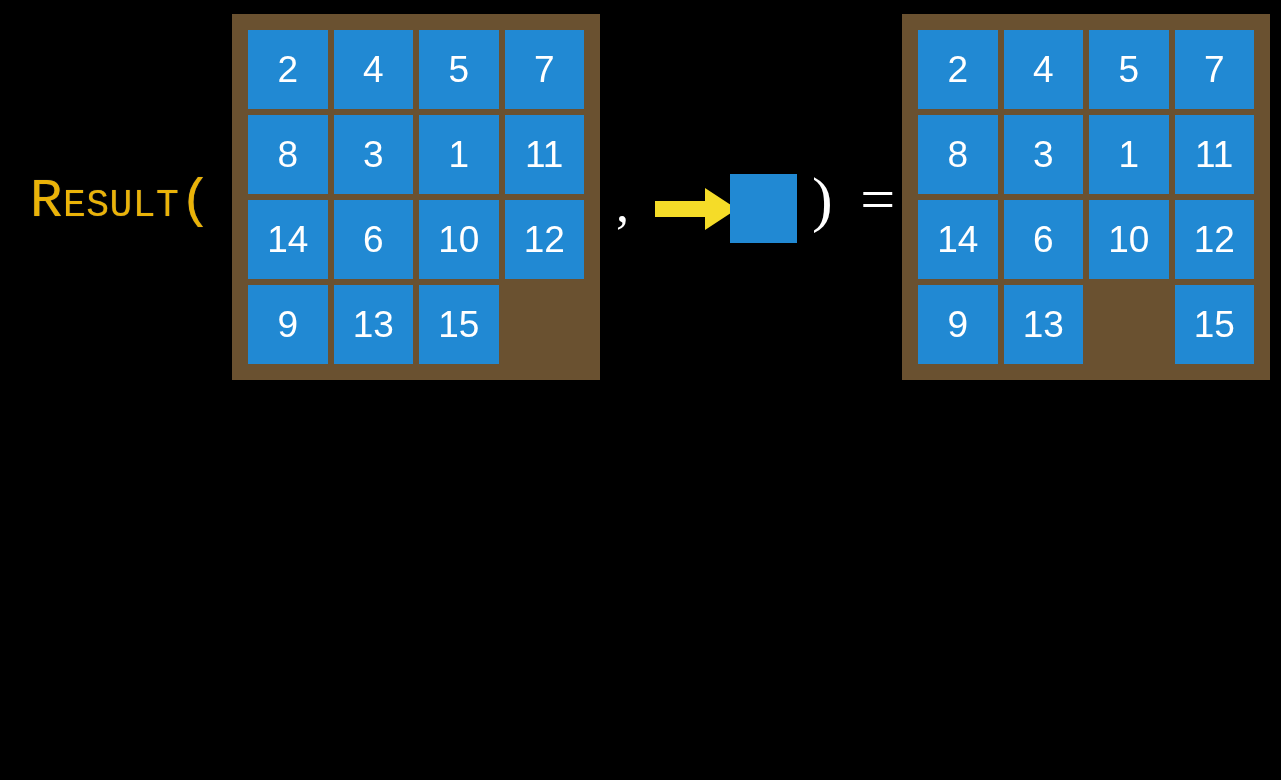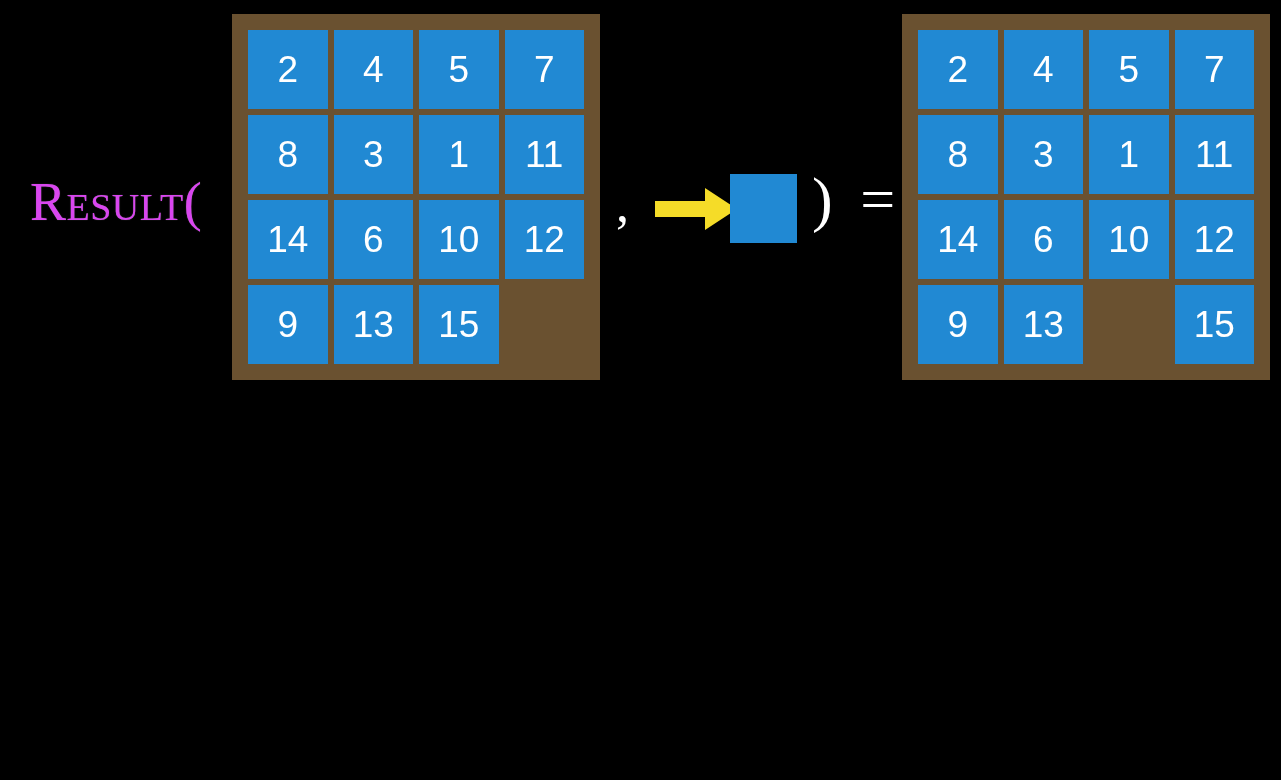--- a/index.html
+++ b/index.html
@@ -12,22 +12,22 @@
   .stage{position:absolute;left:0;top:0;width:1281px;height:780px;}
 
   
   .eq-row{position:absolute;left:0;width:1281px;}
   .eq-row.r1{top:0;height:390px;}
   .eq-row.r2{top:390px;height:390px;}
 
   
   .result-label{
     position:absolute;
-    color:#d946ef;
-    font-family:Liberation Serif, serif;
+    color:#eab308;
+    font-family:Liberation Mono, monospace;
     font-variant:small-caps;
     letter-spacing:0.5px;
     white-space:nowrap;
     line-height:1;
     text-shadow:0 0 1px rgba(255,255,255,0.35);
   }
   .r1 .result-label{left:30px;top:175px;font-size:54px;}
 
   
   .board{

